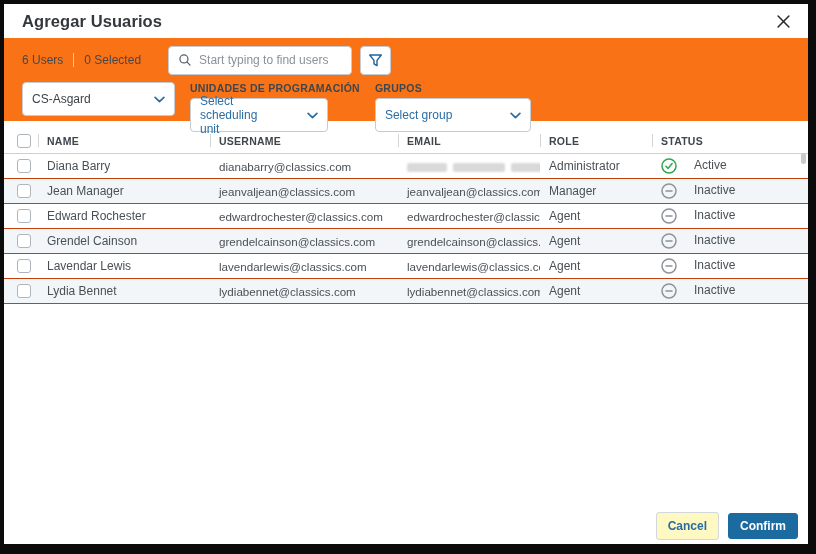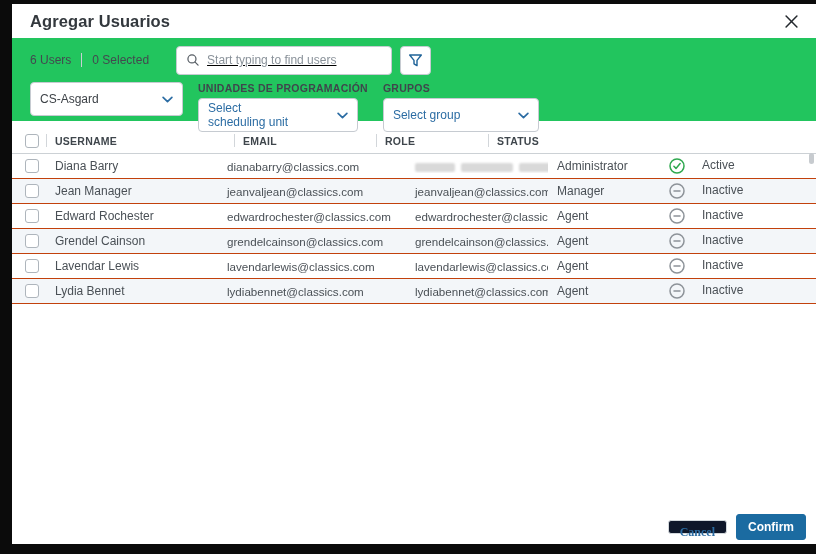--- a/index.html
+++ b/index.html
@@ -4,46 +4,46 @@
 <style>
   * { margin:0; padding:0; box-sizing:border-box; }
   html,body { width:816px; height:554px; }
   body {
     background:#0b0b0b;
     font-family:"Liberation Sans", sans-serif;
     position:relative;
     overflow:hidden;
   }
   .modal {
-    position:absolute; left:12px; top:4px; width:804px; height:540px;
+    position:absolute; left:4px; top:4px; width:804px; height:540px;
     background:#ffffff;
   }
 
   
   .modal-header {
     height:34px; padding:0 16px 0 18px;
     display:flex; align-items:center; justify-content:space-between;
   }
   .modal-title { font-size:16.5px; font-weight:700; color:#33383d; letter-spacing:0.1px; }
   .close-btn {
     background:none; border:none; cursor:pointer; padding:2px;
     display:flex; align-items:center; justify-content:center;
   }
 
   
   .filter-panel {
-    background:#22c55e; height:83px; padding:7px 18px 0 18px;
+    background:#f97316; height:83px; padding:7px 18px 0 18px;
   }
   .toolbar-row { display:flex; align-items:center; height:30px; margin-bottom:7px; }
   .counts { display:flex; align-items:center; font-size:12px; color:#43494f; }
   .count-divider { width:1px; height:14px; background:#c9ced3; margin:0 10px; }
   .search-box {
-    margin-left:27px; width:216px; height:29px; background:#fff;
+    margin-left:27px; width:184px; height:29px; background:#fff;
     border:1px solid #c6cbd1; border-radius:4px;
-    display:flex; align-items:center; padding:0 9px; gap:7px;text-decoration:underline;
+    display:flex; align-items:center; padding:0 9px; gap:7px;
   }
   .search-box input {
     border:none; outline:none; background:transparent; flex:1;
     font-family:"Liberation Sans", sans-serif; font-size:12px; color:#43494f;
   }
   .search-box input::placeholder { color:#8a929a; }
   .filter-btn {
     margin-left:8px; width:31px; height:29px; background:#fff;
     border:1px solid #c6cbd1; border-radius:4px; cursor:pointer;
     display:flex; align-items:center; justify-content:center;
@@ -55,21 +55,21 @@
     letter-spacing:0.25px; margin-bottom:4px;
   }
   .select {
     height:25px; background:#fff; border:1px solid #c6cbd1; border-radius:4px;
     display:flex; align-items:center; justify-content:space-between;
     padding:16px 9px; font-size:12px; cursor:pointer;
   }
   .select .value { color:#3d4247; }
   .select.placeholder .value { color:#2b6ca3; }
   .sel-equipos { width:153px; }
-  .sel-unidades { width:160px;gap:44px; }
+  .sel-unidades { width:138px;gap:44px; }
   .sel-grupos { width:156px; }
 
   
   .table-area { margin-top:7px; position:relative; }
   .tr, .table-head { display:flex; align-items:center; }
   .table-head {
     height:26px; border-bottom:1px solid #ccd1d5;
     font-size:10.5px; font-weight:700; color:#3f464c; letter-spacing:0.25px;
   }
   .th { display:flex; align-items:center; height:100%; }
@@ -104,22 +104,22 @@
   
   .modal-footer {
     position:absolute; right:10px; bottom:4px;
     display:flex; align-items:center; gap:9px;
   }
   .btn {
     font-family:"Liberation Sans", sans-serif; border-radius:3px; cursor:pointer;
     font-size:12px;
   }
   .btn-cancel {
-    background:#0f172a; border:1px solid #d3d8dc; color:#2b6ca3;
-    font-weight:600; padding:4px 11px; height:14px;font-family:Liberation Serif, serif;
+    background:#fef9c3; border:1px solid #d3d8dc; color:#2b6ca3;
+    font-weight:600; padding:4px 11px; height:28px;
   }
   .btn-confirm {
     background:#1b6ba1; border:1px solid #1b6ba1; color:#fff;
     font-weight:700; padding:5px 11px; height:26px;
   }
 </style>
 </head>
 <body>
 
 <div class="modal">
@@ -193,20 +193,24 @@
         </div>
       </div>
     </div>
   </div>
 
   <div class="table-area">
     <div class="table-head">
       <div class="th col-cb">
         <span class="checkbox"></span>
       </div>
+      <div class="th col-name">
+        <span class="col-divider"></span>
+        <span>NAME</span>
+      </div>
       <div class="th col-username">
         <span class="col-divider"></span>
         <span>USERNAME</span>
       </div>
       <div class="th col-email">
         <span class="col-divider"></span>
         <span>EMAIL</span>
       </div>
       <div class="th col-role">
         <span class="col-divider"></span>

